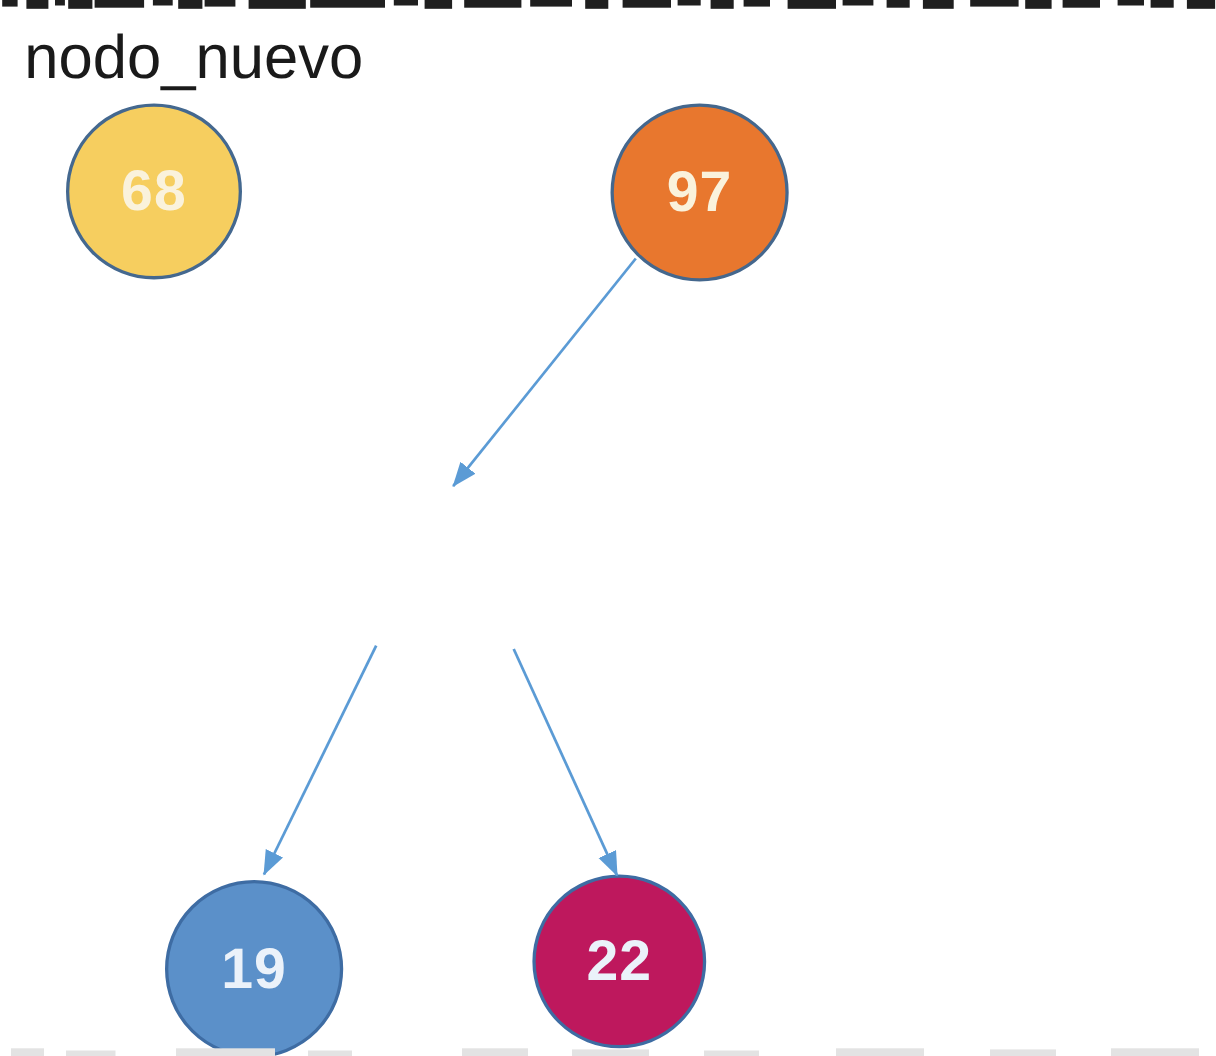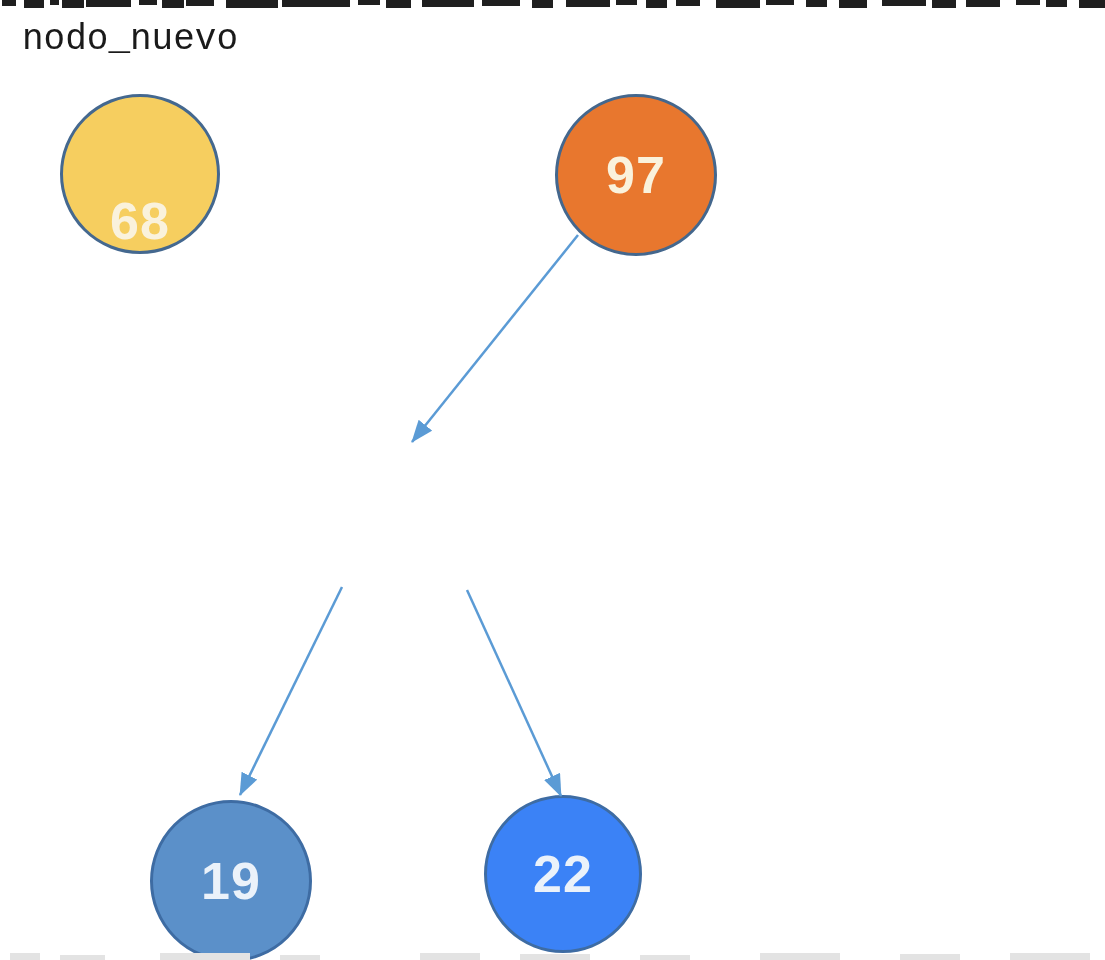--- a/index.html
+++ b/index.html
@@ -24,26 +24,25 @@
   }
   .crop-band.top { top: 0; }
   .crop-band.bottom { bottom: 0; }
   .frag {
     position: absolute;
     top: 0;
   }
   .crop-band.bottom .frag { top: auto; bottom: 0; }
   .ptr-label {
     position: absolute;
-    font-size: 36px;
+    font-size: 56px;
     line-height: 1.2;
     color: #1a1a1a;
     white-space: nowrap;
     letter-spacing: 0px;
-    font-family: Liberation Mono, monospace;
   }
   .node {
     position: absolute;
     border-radius: 50%;
     box-sizing: border-box;
     display: flex;
     align-items: center;
     justify-content: center;
   }
   .node .val {
@@ -90,30 +89,30 @@
       <div class="frag" style="left: 882px; width: 44px; height: 6px; background: rgb(31, 31, 31);"></div>
       <div class="frag" style="left: 932px; width: 24px; height: 8px; background: rgb(31, 31, 31);"></div>
       <div class="frag" style="left: 966px; width: 34px; height: 7px; background: rgb(31, 31, 31);"></div>
       <div class="frag" style="left: 1016px; width: 24px; height: 5px; background: rgb(31, 31, 31);"></div>
       <div class="frag" style="left: 1046px; width: 21px; height: 7px; background: rgb(31, 31, 31);"></div>
       <div class="frag" style="left: 1079px; width: 26px; height: 8px; background: rgb(31, 31, 31);"></div>
     </div>
 
   <div class="ptr-label" id="label-0" style="left: 22px; top: 18px; color: rgb(26, 26, 26);">nodo_nuevo</div>
 
-  <div class="node" id="node-0" style="left: 60px; top: 94px; width: 160px; height: 160px; background: rgb(246, 206, 95); border: 3px solid rgb(68, 104, 143); color: rgb(250, 242, 220); align-items: flex-end;">
+  <div class="node" id="node-0" style="left: 60px; top: 94px; width: 160px; height: 160px; background: rgb(246, 206, 95); border: 3px solid rgb(68, 104, 143); color: rgb(250, 242, 220);">
     <span class="val">68</span>
   </div>
   <div class="node" id="node-1" style="left: 555px; top: 94px; width: 162px; height: 162px; background: rgb(232, 119, 46); border: 3px solid rgb(68, 103, 141); color: rgb(250, 242, 220);">
     <span class="val">97</span>
   </div>
   <div class="node" id="node-3" style="left: 150px; top: 800px; width: 162px; height: 162px; background: rgb(91, 144, 201); border: 3px solid rgb(62, 108, 163); color: rgb(235, 242, 250);">
     <span class="val">19</span>
   </div>
-  <div class="node" id="node-4" style="left: 484px; top: 795px; width: 158px; height: 158px; background: #3b82f6; border: 3px solid rgb(62, 108, 163); color: rgb(235, 242, 250);">
+  <div class="node" id="node-4" style="left: 484px; top: 795px; width: 158px; height: 158px; background: #be185d; border: 3px solid rgb(62, 108, 163); color: rgb(235, 242, 250);">
     <span class="val">22</span>
   </div>
 
   <svg id="edges" width="1105" height="960" viewBox="0 0 1105 960">
     <defs>
       <marker id="arrowhead" markerWidth="10" markerHeight="8" refX="8.6" refY="3.5" orient="auto" markerUnits="strokeWidth">
         <path d="M0,0 L9,3.5 L0,7 Z" fill="#5b9bd5"></path>
       </marker>
     </defs>
   <line x1="578" y1="235" x2="412" y2="442" stroke="#5b9bd5" stroke-width="2.5" marker-end="url(#arrowhead)"></line>

